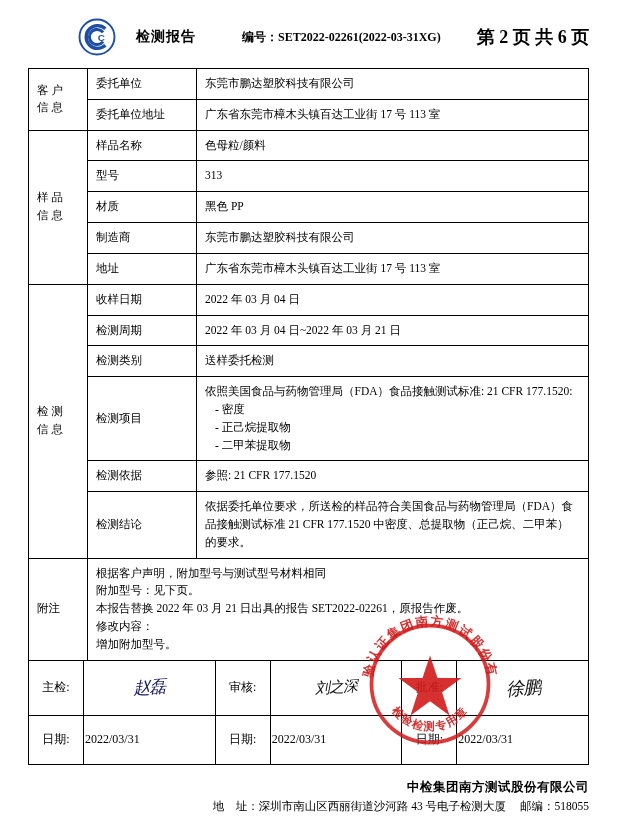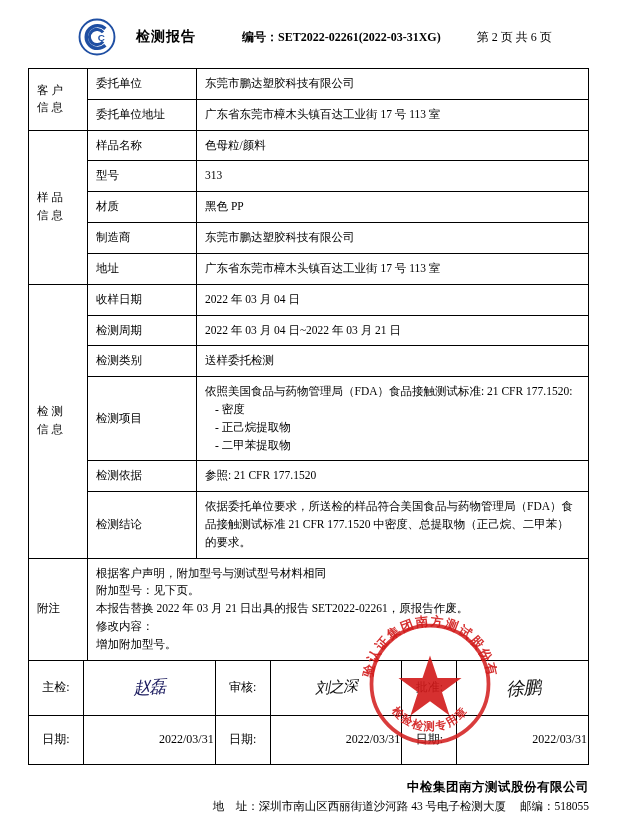--- a/index.html
+++ b/index.html
@@ -43,22 +43,22 @@
     letter-spacing: 1px;
     white-space: nowrap;
   }
   .hdr-no {
     font-size: 12px;
     font-weight: bold;
     margin-left: 46px;
     white-space: nowrap;
   }
   .hdr-page {
-    font-size: 12px;
-    font-weight: normal;
+    font-size: 18px;
+    font-weight: bold;
     margin-left: 36px;
     white-space: nowrap;
   }
 
   
   table.doc {
     border-collapse: collapse;
     width: 561px;
     table-layout: fixed;
   }
@@ -118,21 +118,21 @@
   .sig-label {
     width: 52px;
     text-align: center;
     white-space: nowrap;
   }
   .sig-cell {
     position: relative;
     text-align: center;
   }
   .sig-date {
-    text-align: right;
+    text-align: left;
     font-size: 12px;
   }
   .hand {
     font-family: "Liberation Serif", serif;
     font-style: italic;
     font-size: 17px;
     color: #1a1a5e;
     letter-spacing: -1px;
     transform: rotate(-4deg);
     display: inline-block;

